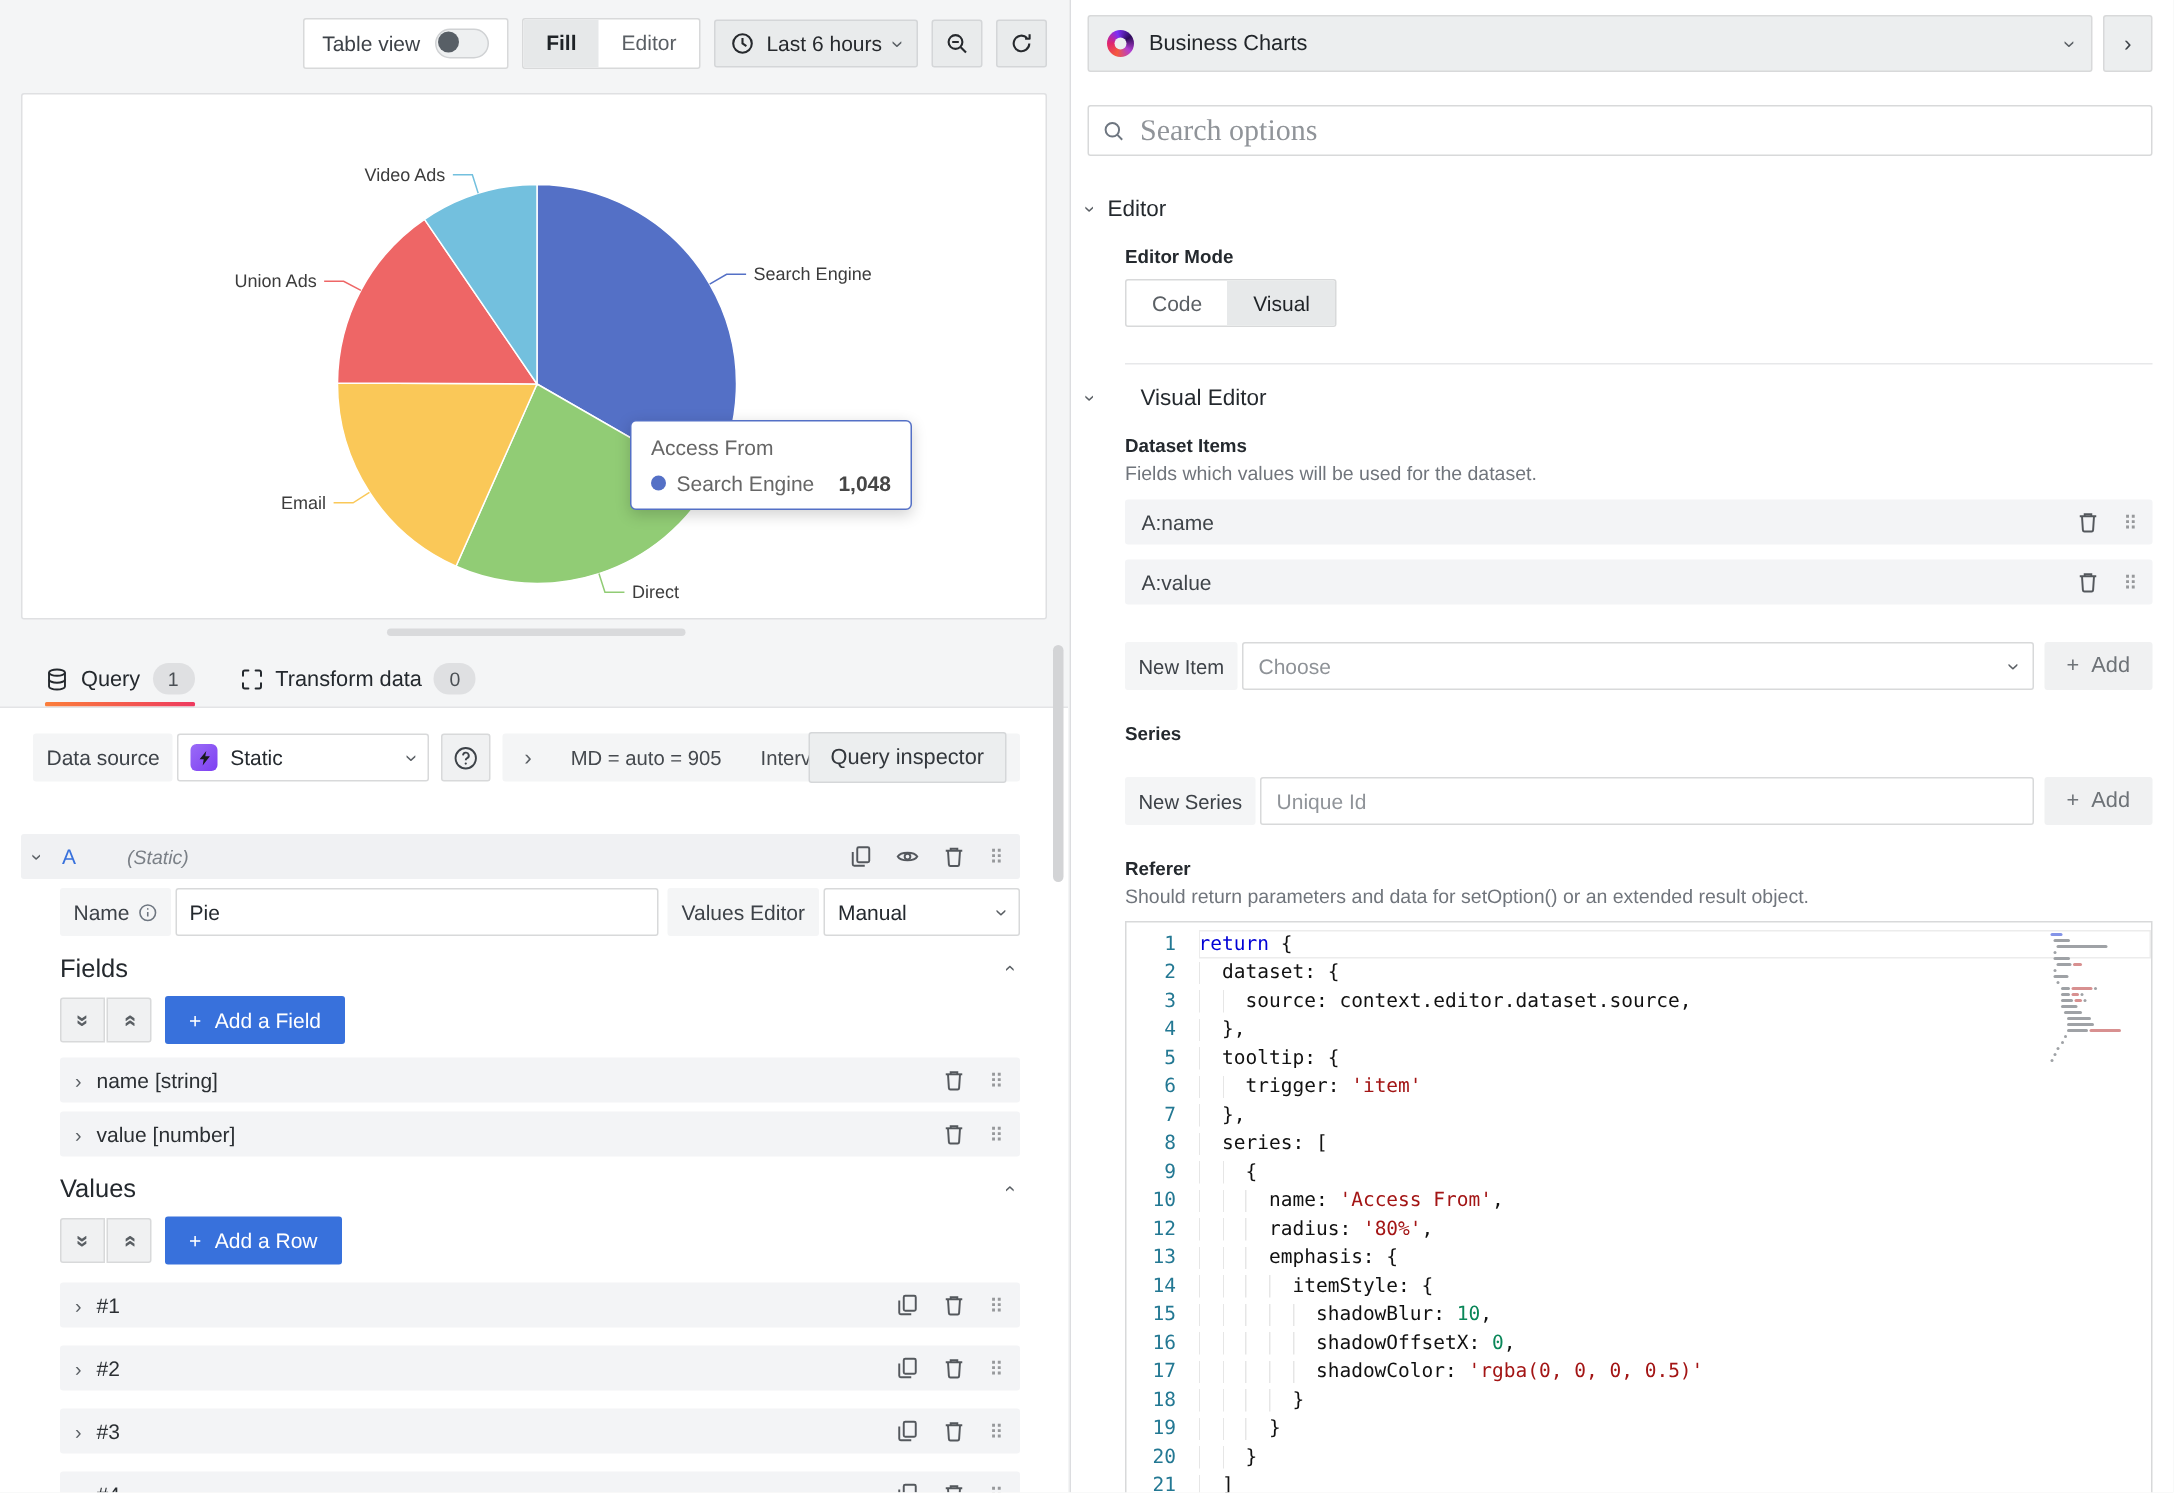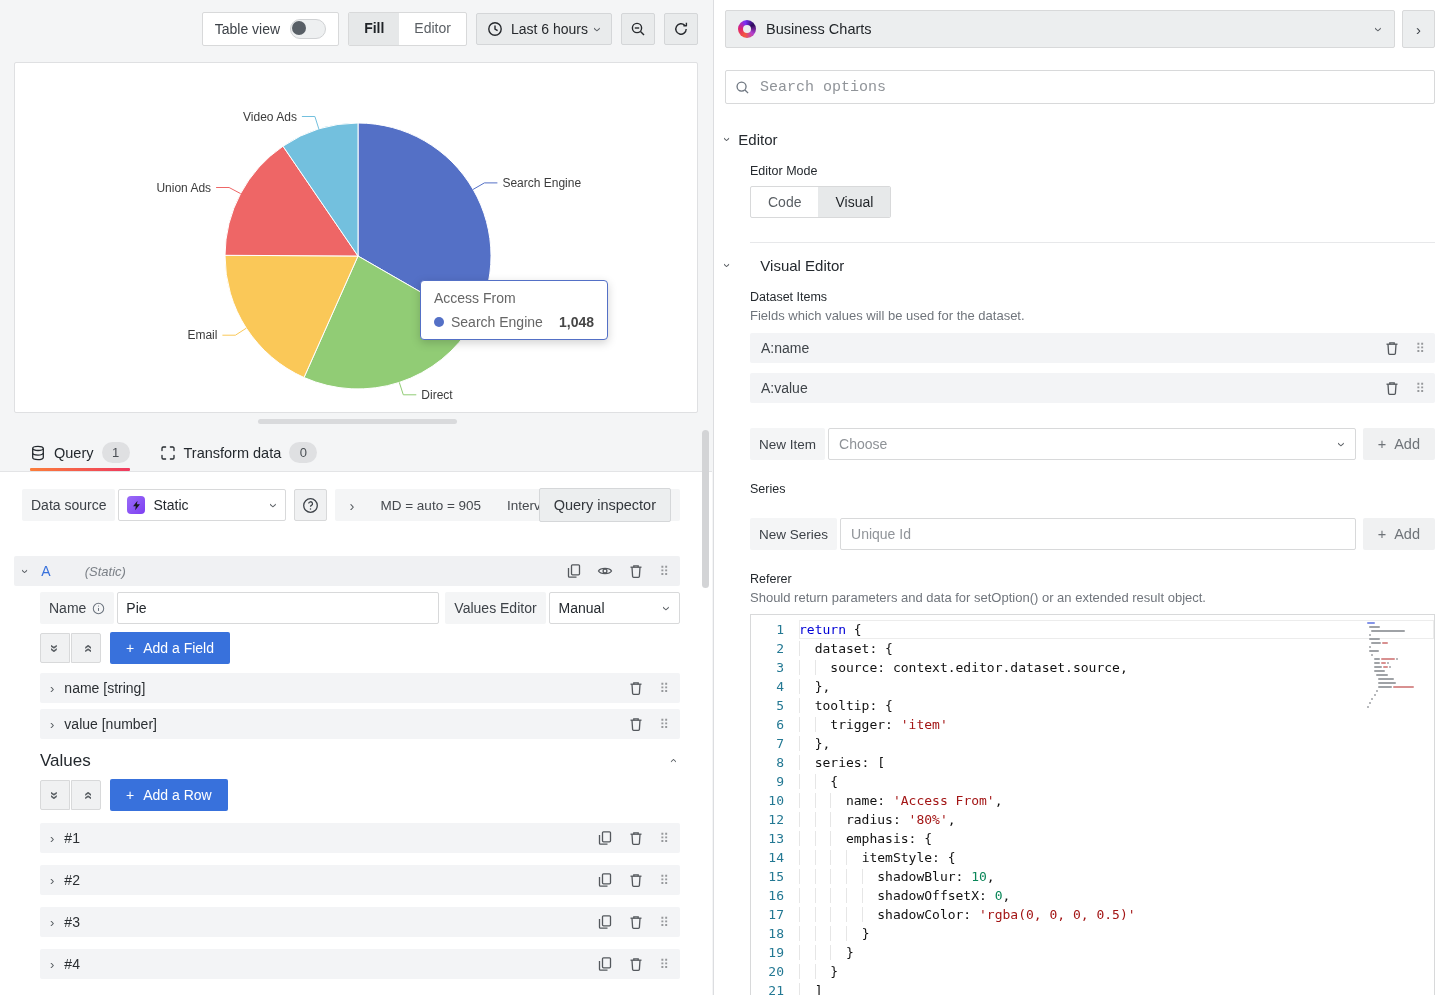--- a/index.html
+++ b/index.html
@@ -77,25 +77,25 @@
   .vscroll{position:absolute;left:702px;top:430px;width:7px;height:158px;border-radius:4px;background:#d3d4d6;}
   
   .right-pane{position:absolute;left:713px;top:0;width:736px;height:995px;background:#fff;border-left:1px solid #dcdde0;box-sizing:border-box;}
   .viz-row{display:flex;gap:7px;margin:10px 14px 0 11px;height:38px;}
   .viz-select{flex:1;display:flex;align-items:center;gap:10px;background:#eceeef;border:1px solid #d8d9da;border-radius:2px;padding:0 12px;font-size:14.5px;font-weight:500;color:#22262a;cursor:pointer;}
   .viz-select .chev{margin-left:auto;}
   .viz-logo{width:18px;height:18px;border-radius:50%;background:conic-gradient(from 200deg,#f5593d,#e0246e,#7b2ff7,#2d0b59,#b33fd1,#f5593d);position:relative;}
   .viz-logo::after{content:"";position:absolute;left:5px;top:5px;width:8px;height:8px;border-radius:50%;background:#eceeef;}
   .pane-toggle{width:31px;display:flex;align-items:center;justify-content:center;background:#eceeef;border:1px solid #d8d9da;border-radius:2px;cursor:pointer;color:#3d4248;font-size:15px;}
   .search-box{display:flex;align-items:center;gap:8px;margin:22px 14px 0 11px;height:32px;border:1px solid #d8d9da;border-radius:2px;padding:0 9px;background:#fff;}
-  .search-box input{border:none;outline:none;flex:1;font-size:15px;font-family:Liberation Mono, monospace;color:#0f766e;background:transparent;}
+  .search-box input{border:none;outline:none;flex:1;font-size:20px;font-family:Liberation Serif, serif;color:#0f766e;background:transparent;}
   .search-box input::placeholder{color:#909499;}
   .opt-section-title{display:flex;align-items:center;gap:9px;margin:27px 14px 0 11px;font-size:15px;font-weight:500;color:#24292e;cursor:pointer;}
   .opt-body{margin:0 14px 0 36px;}
-  .mini-label{font-size:12.5px;font-weight:400;color:#24292e;margin-top:16px;}
+  .mini-label{font-size:12.5px;font-weight:700;color:#24292e;margin-top:16px;}
   .mini-desc{font-size:13px;color:#70757c;margin-top:4px;}
   .radio-group{display:inline-flex;margin-top:8px;border:1px solid #d8d9da;border-radius:2px;overflow:hidden;background:#fff;}
   .radio-opt{padding:0 17px;height:30px;line-height:30px;font-size:14px;color:#5a5f64;cursor:pointer;}
   .radio-opt.selected{background:#e7e9ea;color:#1f2327;font-weight:400;}
   .opt-divider{height:1px;background:#e7e8ea;margin:24px 0 14px 0;}
   .ds-item-row{display:flex;align-items:center;height:30px;background:#f3f4f6;border-radius:2px;margin-top:10px;padding:0 11px;font-size:14px;color:#3f4449;}
   .inline-row{display:flex;align-items:flex-end;margin-top:10px;height:47px;}
   .choose-select{flex:1;display:flex;align-items:center;height:32px;border:1px solid #d8d9da;border-radius:2px;margin-left:3px;padding:0 10px;font-size:14px;color:#8e9297;cursor:pointer;box-sizing:border-box;background:#fff;}
   .choose-select .chev{margin-left:auto;}
   .add-btn{display:flex;align-items:center;gap:8px;height:32px;margin-left:7px;padding:0 15px;background:#f0f1f2;border-radius:2px;font-size:14.5px;color:#6e7378;cursor:pointer;}
@@ -274,20 +274,24 @@
             </svg>
         </span>
         <input class="name-input" value="Pie" style="">
         <span class="chip ve-chip">Values Editor</span>
         <div class="ve-select">
           <span>Manual</span>
           <span class="chev down">›</span>
         </div>
       </div>
 
+      <div class="sec-head">
+        <span>Fields</span>
+        <span class="chev up">›</span>
+      </div>
       <div class="btn-row">
         <span class="sq-btn">
             <span class="dbl">»</span>
           </span>
         <span class="sq-btn">
             <span class="dbl up">»</span>
           </span>
         <button class="blue-btn">
             <span>+</span>
             <span>Add a Field</span>

